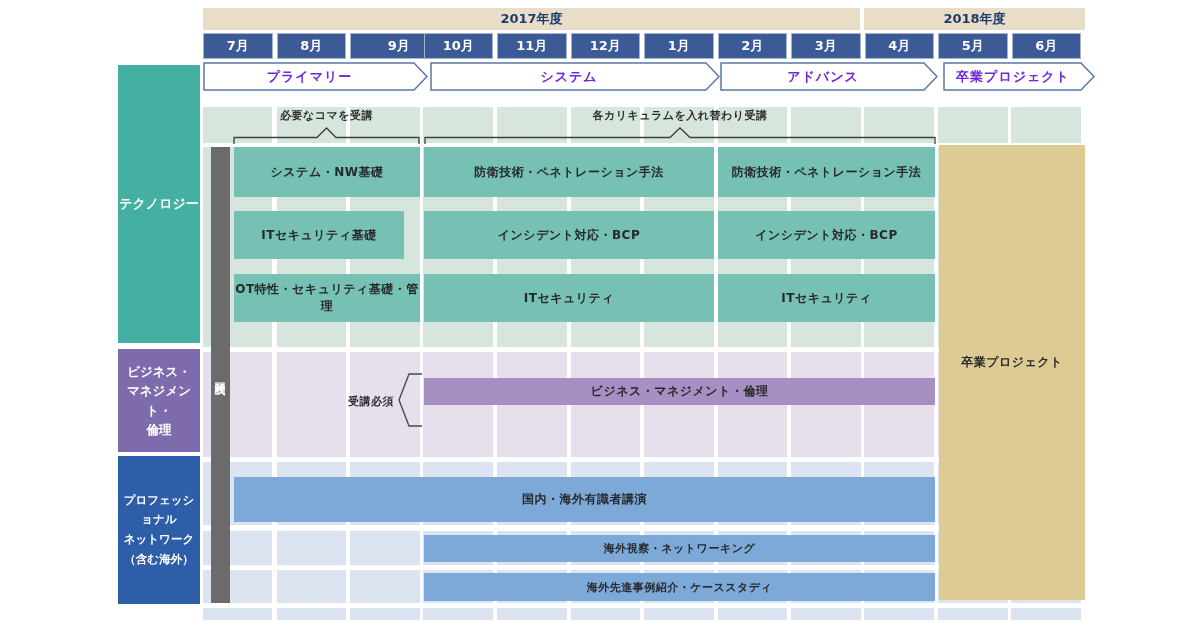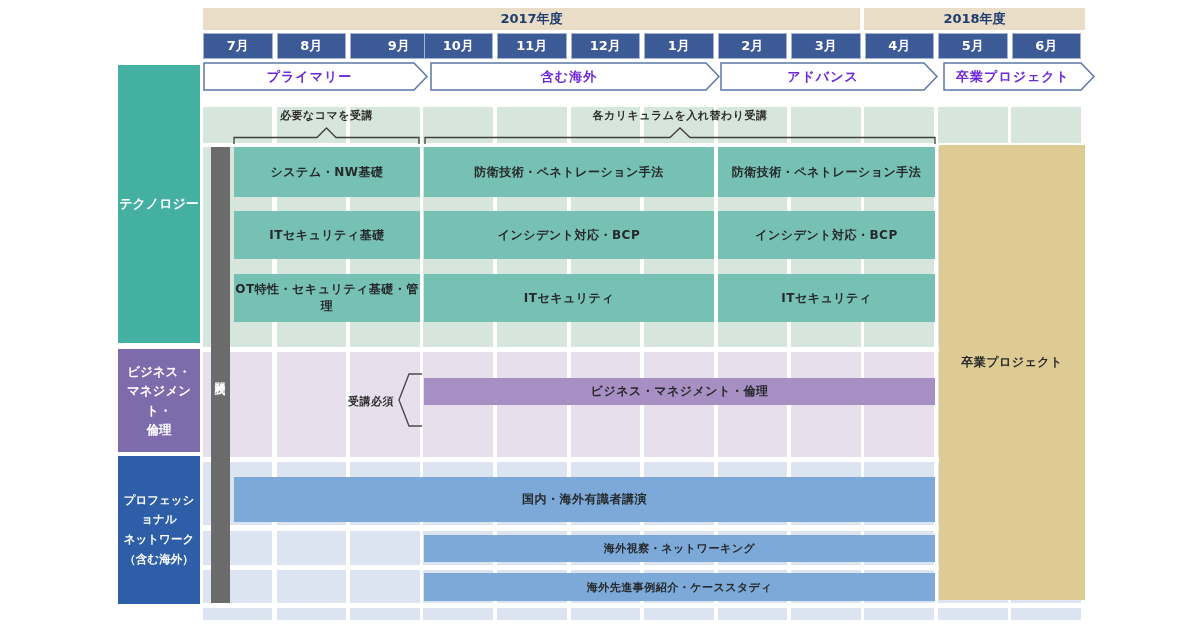--- a/index.html
+++ b/index.html
@@ -75,21 +75,21 @@
   <div class="abs arrow" style="left:203px;width:225px;">
     <svg width="225" height="29">
       <polygon points="1,1 211,1 224,14.5 211,28 1,28" fill="#ffffff" stroke="#5a77a8" stroke-width="1.5"></polygon>
     </svg>
     <span>プライマリー</span>
   </div>
   <div class="abs arrow" style="left:430px;width:290px;">
     <svg width="290" height="29">
       <polygon points="1,1 276,1 289,14.5 276,28 1,28" fill="#ffffff" stroke="#5a77a8" stroke-width="1.5"></polygon>
     </svg>
-    <span>含む海外</span>
+    <span>システム</span>
   </div>
   <div class="abs arrow" style="left:720px;width:218px;">
     <svg width="218" height="29">
       <polygon points="1,1 204,1 217,14.5 204,28 1,28" fill="#ffffff" stroke="#5a77a8" stroke-width="1.5"></polygon>
     </svg>
     <span>アドバンス</span>
   </div>
   <div class="abs arrow" style="left:943px;width:152px;">
     <svg width="152" height="29">
       <polygon points="1,1 138,1 151,14.5 138,28 1,28" fill="#ffffff" stroke="#5a77a8" stroke-width="1.5"></polygon>
@@ -117,21 +117,21 @@
     <span>卒業プロジェクト</span>
   </div>
 
   <div class="abs obar">
     <span>開校式</span>
   </div>
 
   <div class="abs blk blk-teal" style="left:234px;top:147px;width:186px;height:50px;">システム・NW基礎</div>
   <div class="abs blk blk-teal" style="left:424px;top:147px;width:290px;height:50px;">防衛技術・ペネトレーション手法</div>
   <div class="abs blk blk-teal" style="left:718px;top:147px;width:217px;height:50px;">防衛技術・ペネトレーション手法</div>
-  <div class="abs blk blk-teal" style="left:234px;top:211px;width:186px;height:48px;">ITセキュリティ基礎</div>
+  <div class="abs blk blk-teal" style="left:234px;top:211px;width:170px;height:48px;">ITセキュリティ基礎</div>
   <div class="abs blk blk-teal" style="left:424px;top:211px;width:290px;height:48px;">インシデント対応・BCP</div>
   <div class="abs blk blk-teal" style="left:718px;top:211px;width:217px;height:48px;">インシデント対応・BCP</div>
   <div class="abs blk blk-teal" style="left:234px;top:274px;width:186px;height:48px;">OT特性・セキュリティ基礎・管理</div>
   <div class="abs blk blk-teal" style="left:424px;top:274px;width:290px;height:48px;">ITセキュリティ</div>
   <div class="abs blk blk-teal" style="left:718px;top:274px;width:217px;height:48px;">ITセキュリティ</div>
 
   <div class="abs blk blk-purple" style="left:424px;top:378px;width:511px;height:27px;">ビジネス・マネジメント・倫理</div>
 
   <div class="abs blk blk-blue" style="left:234px;top:477px;width:701px;height:45px;">国内・海外有識者講演</div>
   <div class="abs blk blk-blue" style="left:424px;top:535px;width:511px;height:27px;font-size:11px;">海外視察・ネットワーキング</div>

